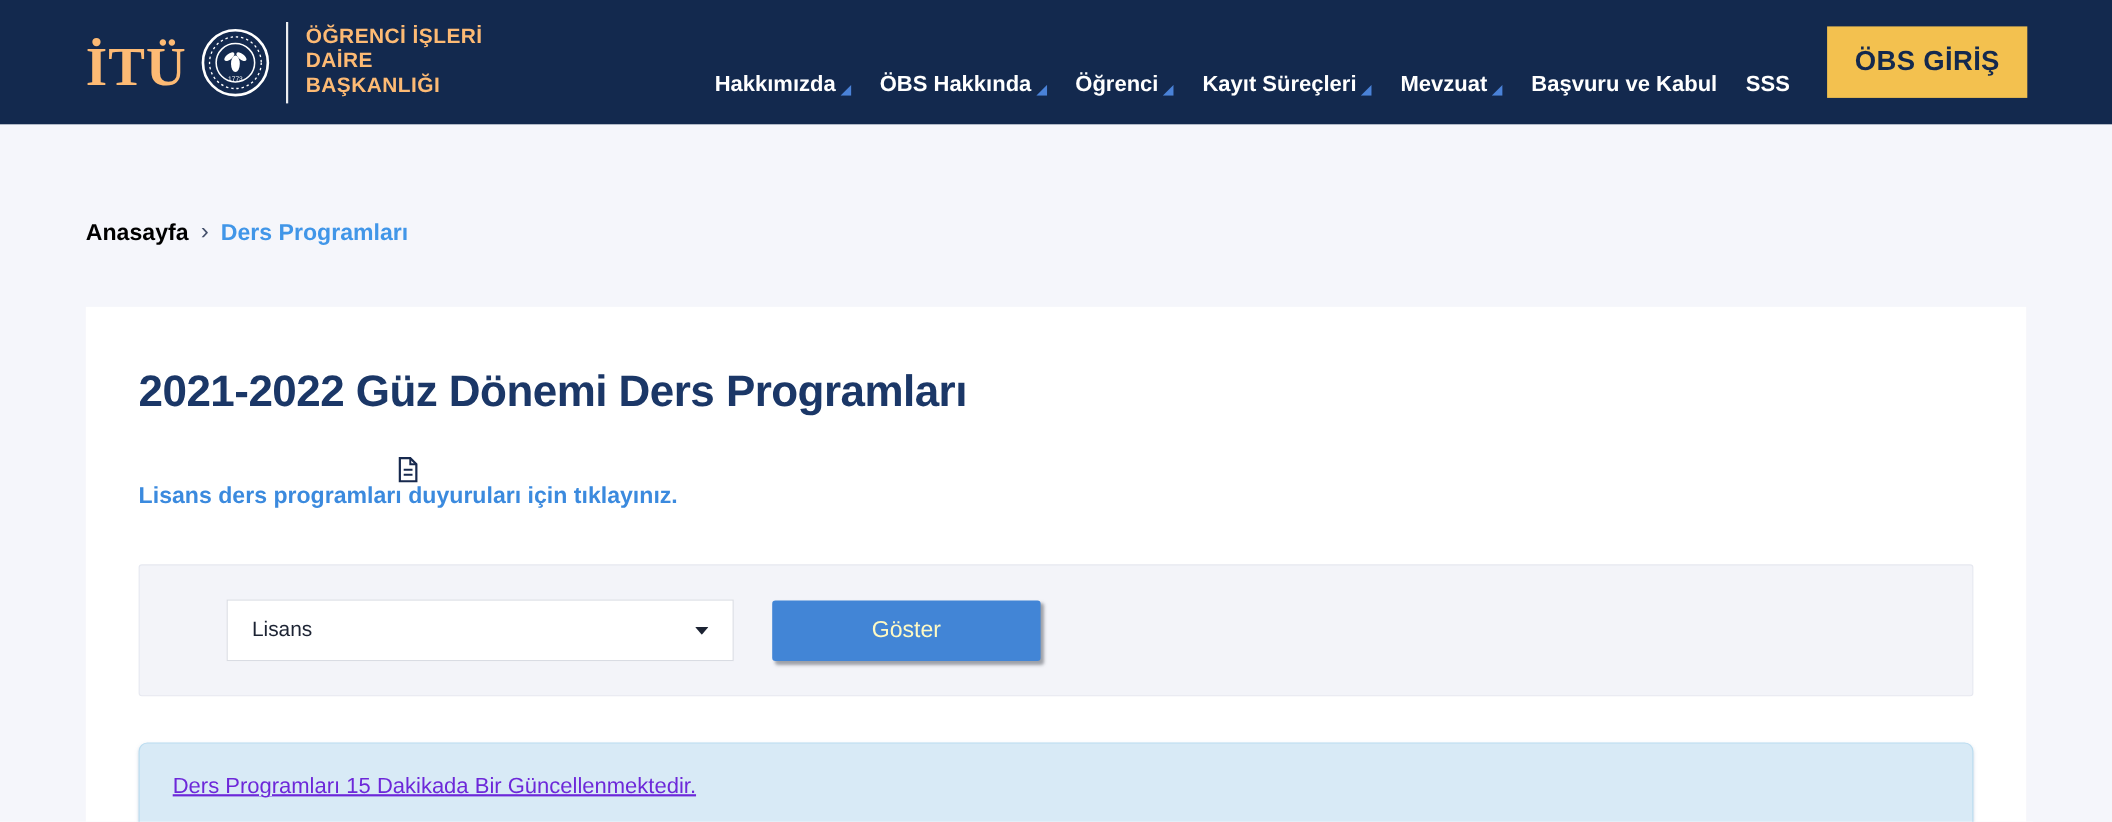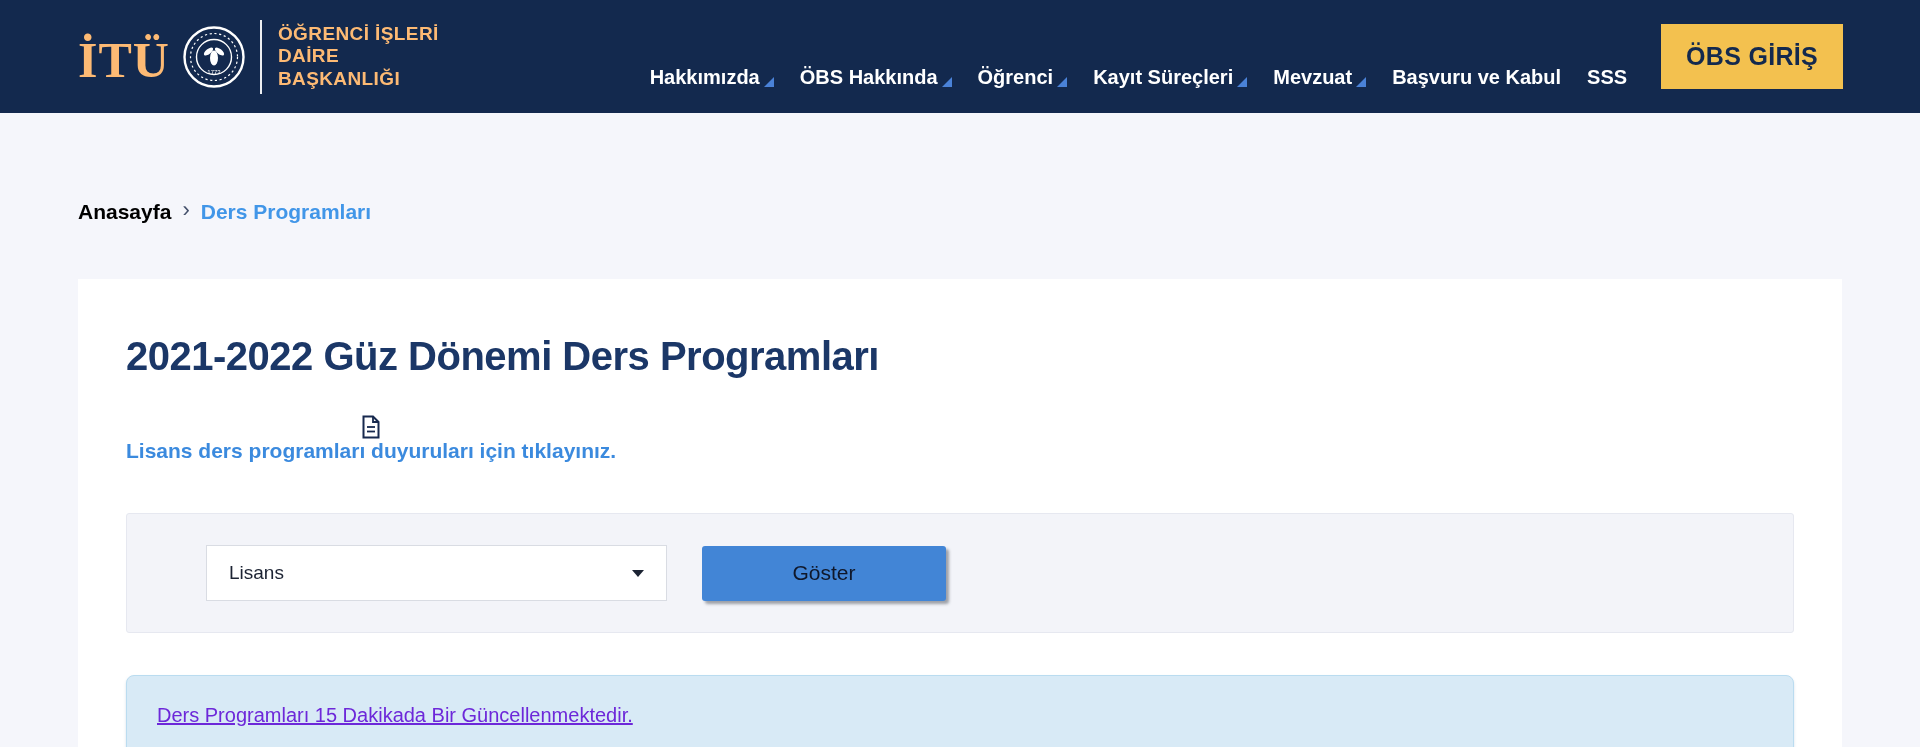--- a/index.html
+++ b/index.html
@@ -74,21 +74,21 @@
     padding-left: 79px;
   }
   .select {
     width: 461px; height: 56px;
     background: #fff; border: 1px solid #d9dce3;
     display: flex; align-items: center; justify-content: space-between;
     padding: 0 22px; font-size: 19px; color: #1c2333; cursor: pointer;
   }
   .goster {
     width: 244px; height: 55px; margin-left: 3px;
-    background: #4285d6; color: #0f172a;
+    background: #4285d6; color: #fef9c3;
     border: none; border-radius: 3px;
     font-family: inherit; font-size: 21px;
     box-shadow: 3px 3px 3px rgba(110,115,125,0.65);
     cursor: pointer;
   }
 
   .info-alert {
     margin: 42px 48px 0; height: 80px;
     background: #d8eaf6; border: 1px solid #badcf0; border-radius: 8px;
     display: flex; align-items: center; padding: 0 30px;

